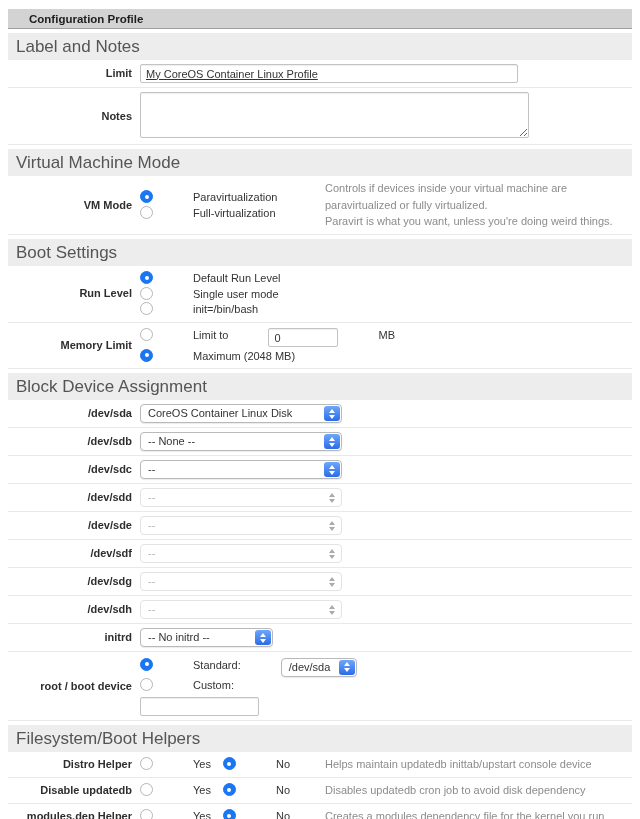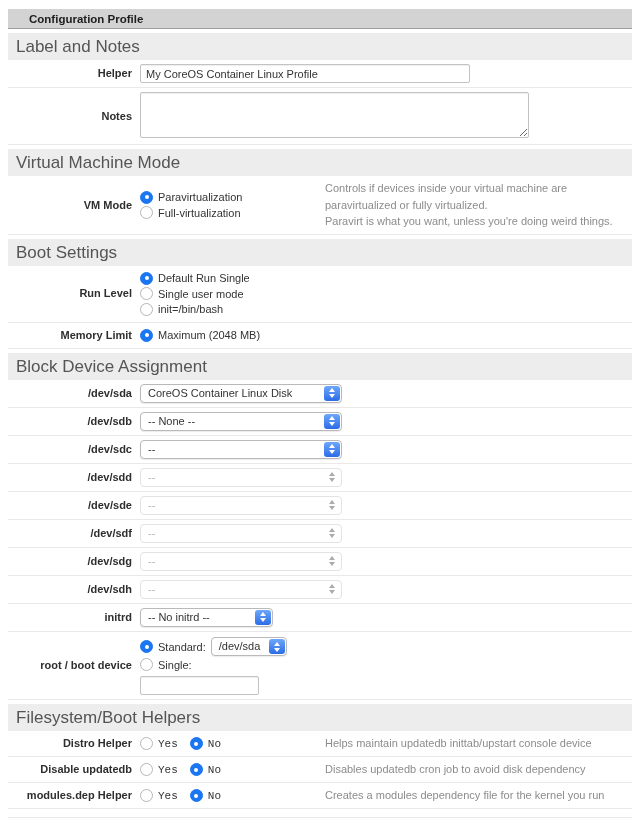--- a/index.html
+++ b/index.html
@@ -32,21 +32,21 @@
   .row-control { width:185px; flex:none; }
   .row-control.wide { width:auto; flex:1; }
   .row-help { flex:1; color:#8c8c8c; line-height:1.5; padding-right:4px; }
   .row-help.multiline { white-space:pre-line; }
 
   .text-input {
     font:inherit; color:#333; height:19px; padding:0 5px;
     border:1px solid #c3c3c3; border-radius:2px;
     box-shadow:inset 0 1px 1px rgba(0,0,0,0.07); outline:none;
   }
-  .label-input { width:330px; }
+  .label-input { width:378px;text-decoration:underline; }
   .mem-input { width:70px; margin:0 5px; }
   .custom-input { width:119px; margin-top:3px; }
   textarea.notes-area {
     font:inherit; width:389px; height:46px; resize:both;
     border:1px solid #c3c3c3; border-radius:2px; padding:3px 5px;
     box-shadow:inset 0 1px 1px rgba(0,0,0,0.07); outline:none;
   }
 
   .select {
     position:relative; background:#fff; border:1px solid #b9b9b9;
@@ -74,37 +74,37 @@
   .radio {
     display:inline-block; flex:none; width:13px; height:13px;
     border-radius:50%; border:1px solid #b6b6b6; background:#fff;
     margin-right:5px; cursor:pointer; position:relative;
   }
   .radio.checked { border-color:#1b76f2; background:#1b76f2; }
   .radio.checked::after {
     content:""; position:absolute; left:3.5px; top:3.5px;
     width:4px; height:4px; border-radius:50%; background:#fff;
   }
-  .radio-option { display:flex; align-items:center; margin:1.5px 0; color:#333; }
+  .radio-option { display:flex; margin:1.5px 0; color:#333;gap:35px; }
   .radio-option .opt-text { line-height:14px; }
 
   .yn-group { display:flex; align-items:center; }
-  .yn-group .radio-option { margin-right:12px;font-family:Liberation Mono, monospace; }
+  .yn-group .radio-option { margin-right:12px; }
 </style>
 </head>
 <body>
 
 <div class="page">
 
   <div class="title-bar">Configuration Profile</div>
 
   <div class="section-bar">Label and Notes</div>
 
   <div class="form-row">
-    <div class="row-label">Helper</div>
+    <div class="row-label">Limit</div>
     <div class="row-control wide">
       <input class="text-input label-input" value="My CoreOS Container Linux Profile" style="">
     </div>
   </div>
 
   <div class="form-row">
     <div class="row-label">Notes</div>
     <div class="row-control wide">
       <textarea class="notes-area" style=""></textarea>
     </div>
@@ -129,36 +129,42 @@
   </div>
 
   <div class="section-bar">Boot Settings</div>
 
 
   <div class="form-row">
     <div class="row-label">Run Level</div>
     <div class="row-control wide">
       <div class="radio-option">
         <span class="radio checked"></span>
-        <span class="opt-text">Default Run Single</span>
+        <span class="opt-text">Default Run Level</span>
       </div>
       <div class="radio-option">
         <span class="radio"></span>
         <span class="opt-text">Single user mode</span>
       </div>
       <div class="radio-option">
         <span class="radio"></span>
         <span class="opt-text">init=/bin/bash</span>
       </div>
     </div>
   </div>
 
   <div class="form-row">
     <div class="row-label">Memory Limit</div>
     <div class="row-control wide">
+      <div class="radio-option">
+        <span class="radio"></span>
+        <span class="opt-text">Limit to</span>
+        <input class="text-input mem-input" value="0" style="">
+        <span class="opt-text">MB</span>
+      </div>
       <div class="radio-option">
         <span class="radio checked"></span>
         <span class="opt-text">Maximum (2048 MB)</span>
       </div>
     </div>
   </div>
 
   <div class="section-bar">Block Device Assignment</div>
 
   <div class="form-row">
@@ -287,21 +293,21 @@
         <div class="select w-root">
           <span>/dev/sda</span>
           <span class="stepper">
               <i class="tri-up"></i>
               <i class="tri-down"></i>
             </span>
         </div>
       </div>
       <div class="radio-option">
         <span class="radio"></span>
-        <span class="opt-text">Single:</span>
+        <span class="opt-text">Custom:</span>
       </div>
       <input class="text-input custom-input" value="" style="">
     </div>
   </div>
 
   <div class="section-bar">Filesystem/Boot Helpers</div>
 
   <div class="form-row">
     <div class="row-label">Distro Helper</div>
     <div class="row-control">

